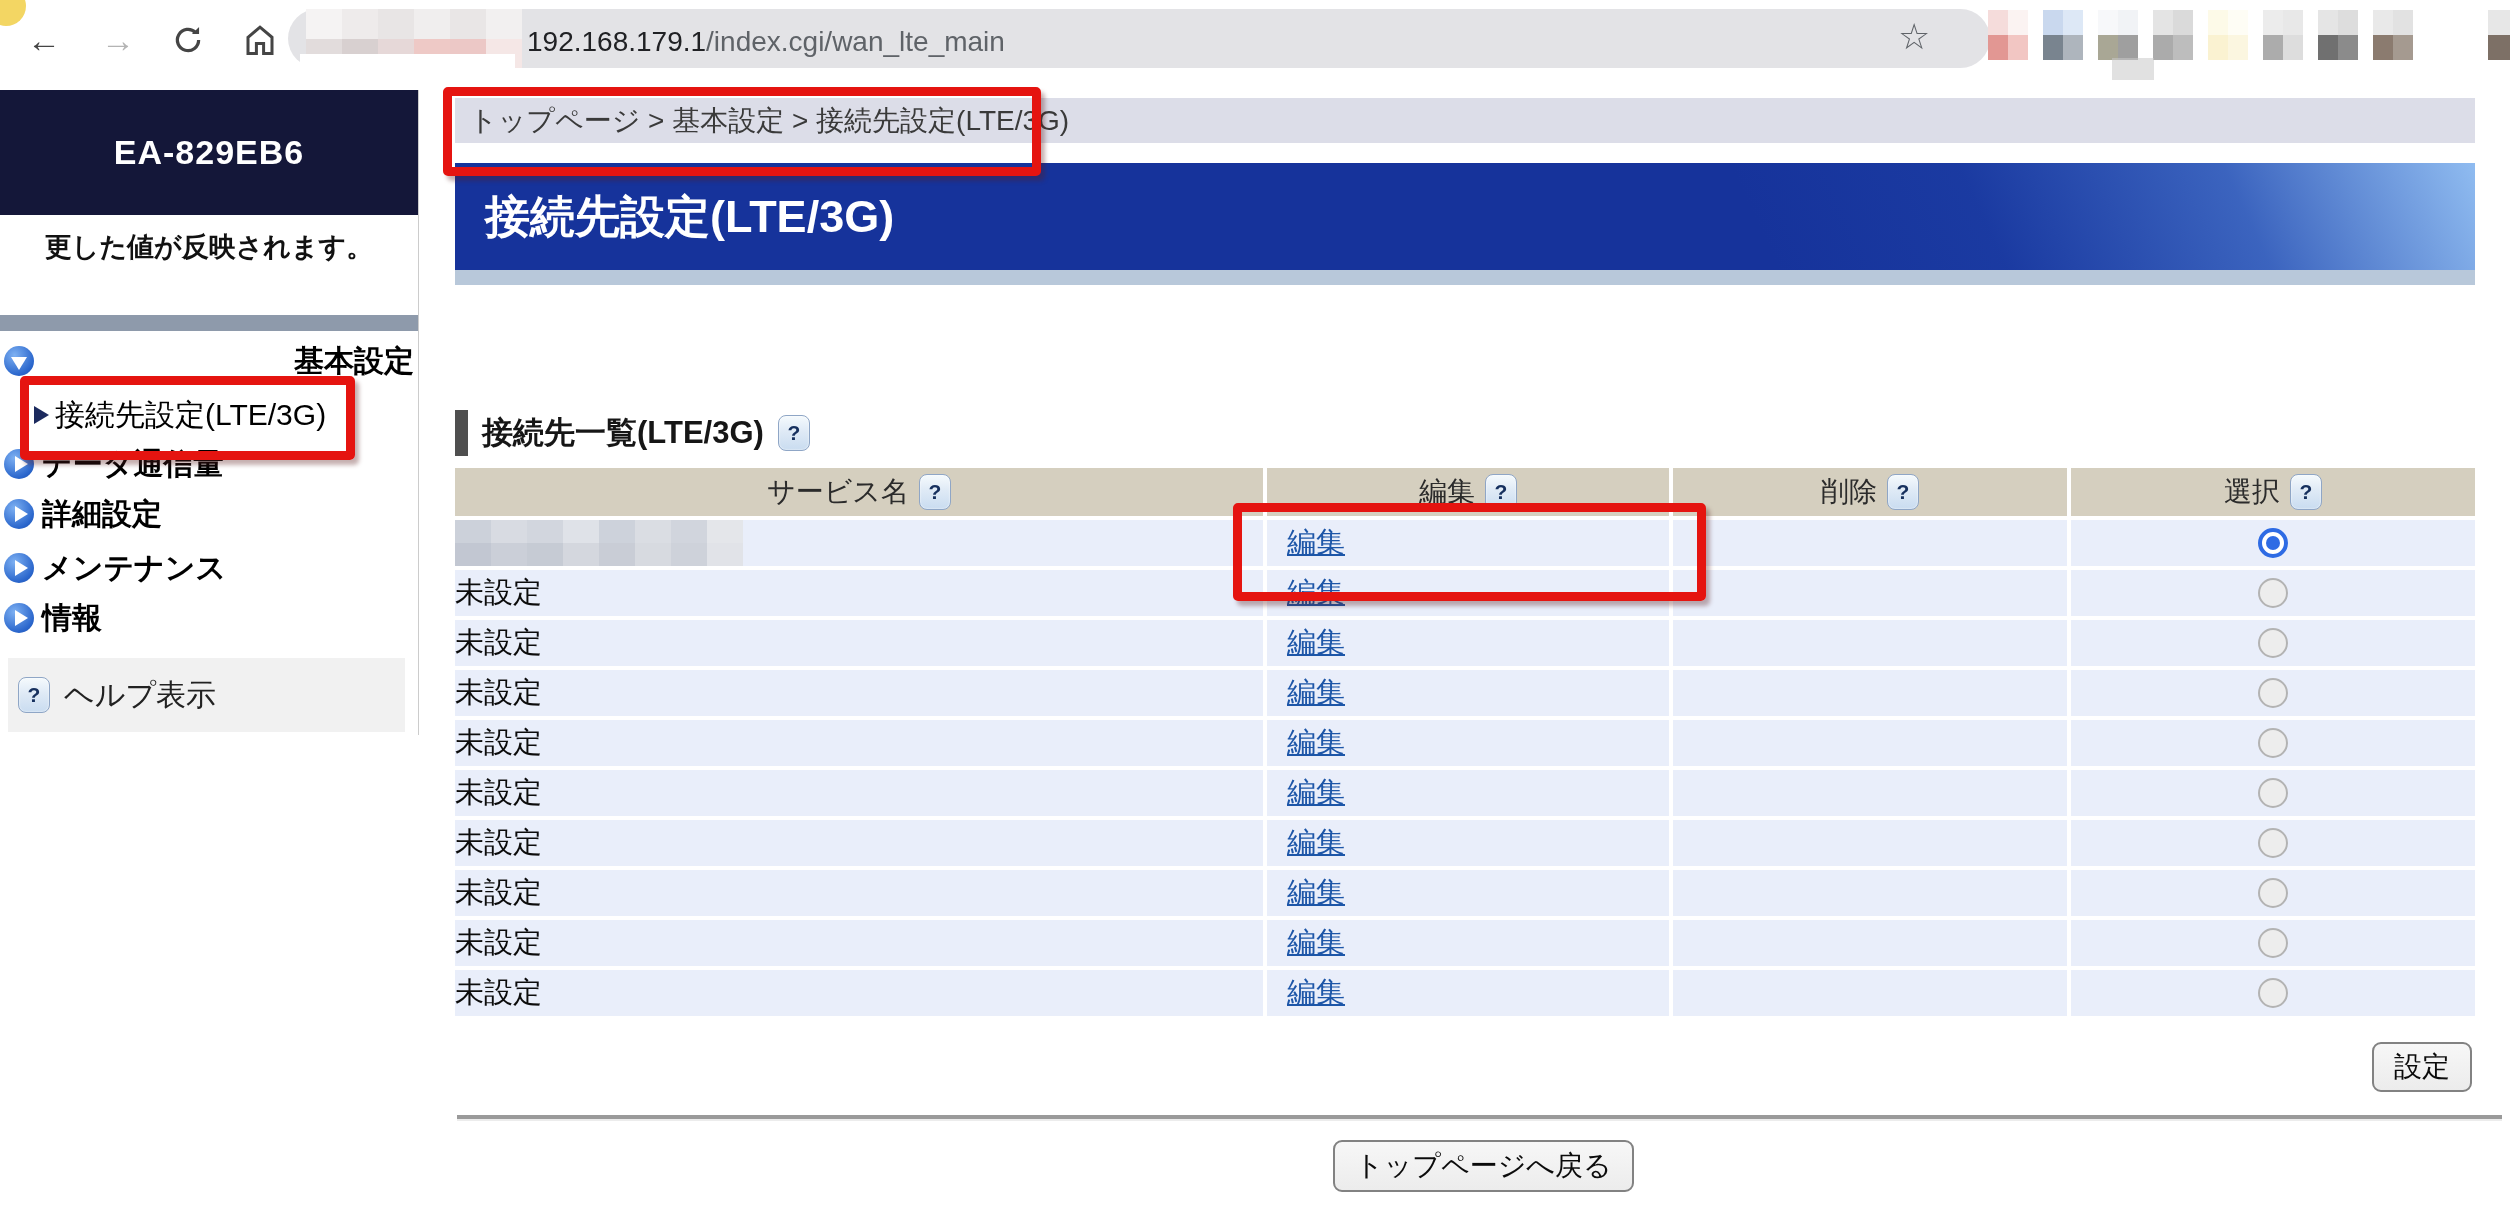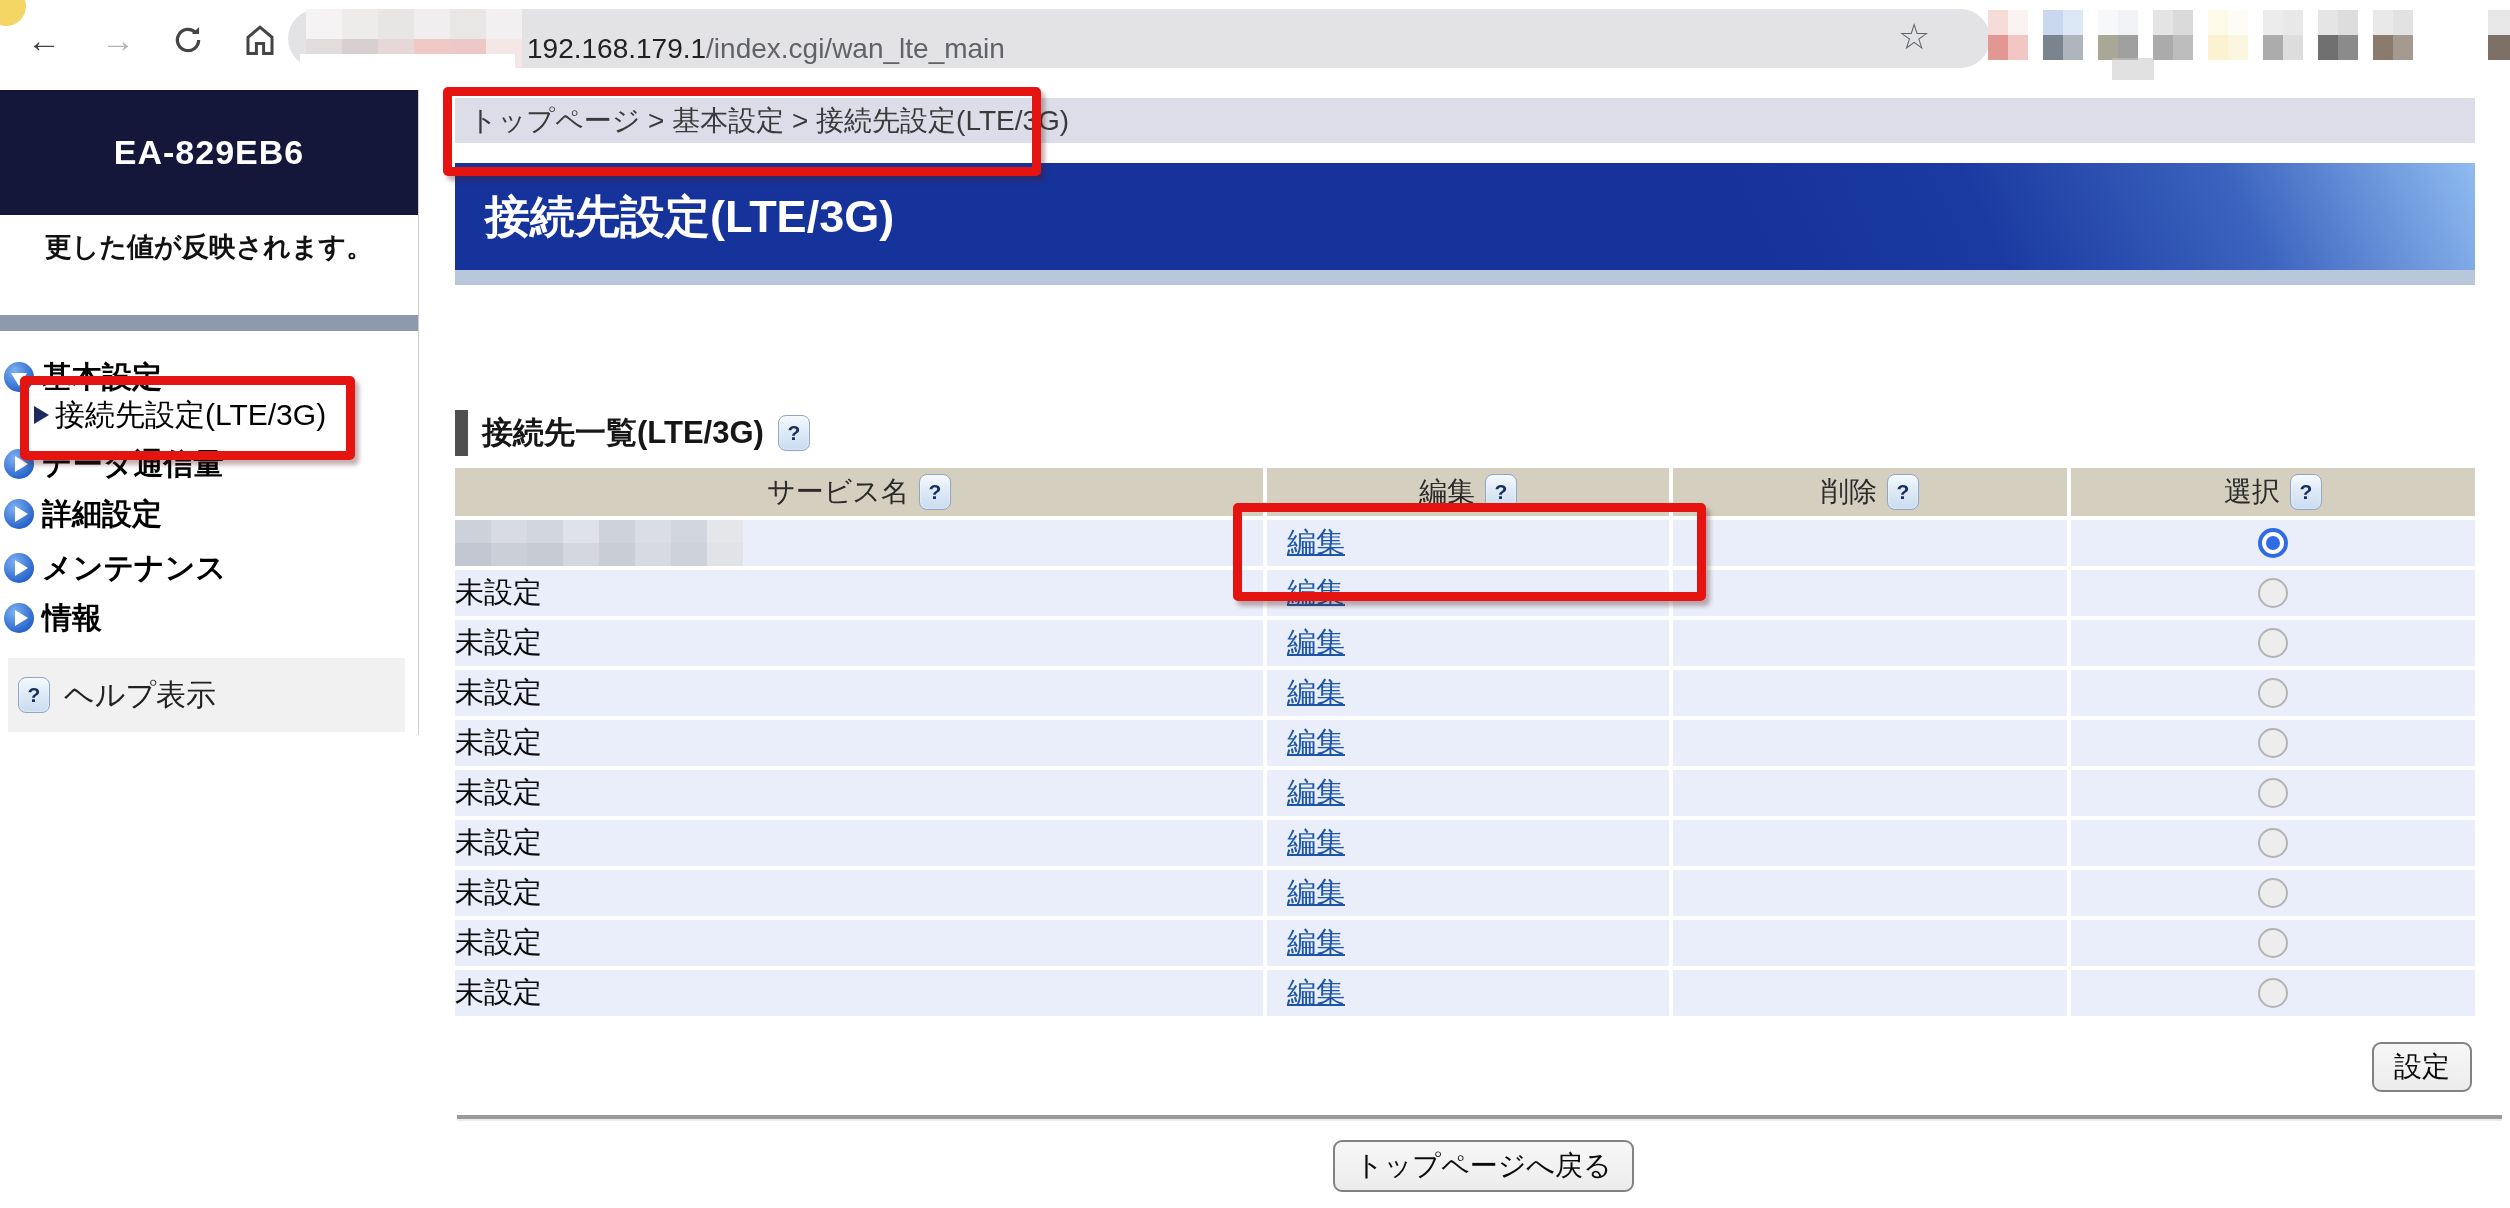--- a/index.html
+++ b/index.html
@@ -12,21 +12,21 @@
   .nav-ico{top:18px;width:44px;height:44px;display:flex;align-items:center;justify-content:center;
            font-size:34px;color:#454545;}
   .nav-ico svg{display:block;}
   #fwd{color:#b4b4b4;}
   #tab-corner{left:-14px;top:-14px;width:40px;height:40px;border-radius:50%;background:#f3d663;}
   #urlbar{left:288px;top:9px;width:1702px;height:59px;border-radius:30px;background:#e3e3e6;}
   #url-blur{left:306px;top:9px;width:216px;height:59px;display:grid;
             grid-template-columns:repeat(6,1fr);grid-template-rows:1fr 1fr;}
   #white-frag{left:300px;top:54px;width:215px;height:41px;background:#fff;
               border-bottom-left-radius:30px;}
-  #url-text{left:527px;top:16px;height:65px;display:flex;align-items:center;font-size:28px;}
+  #url-text{left:527px;top:9px;height:65px;display:flex;align-items:center;font-size:28px;}
   #url-host{color:#202124;}
   #url-path{color:#5f6368;}
   #star{left:1898px;top:16px;font-size:36px;color:#5f6368;}
   #ext-row{left:1988px;top:10px;height:70px;}
   .ext{position:absolute;top:0;width:40px;height:50px;display:grid;
        grid-template-columns:1fr 1fr;grid-template-rows:1fr 1fr;}
   .ext div{width:100%;height:100%;}
   #ext-sub{left:2112px;top:58px;width:42px;height:22px;background:#c9c9c9;opacity:.55;}
 
   
@@ -197,21 +197,21 @@
 
   <div class="abs" id="sidebar">
     <div class="abs" id="dev-box">
       <div>EA-829EB6</div>
     </div>
     <div class="abs" id="notice">
       <div>更した値が反映されます。</div>
     </div>
     <div class="abs" id="side-rule"></div>
 
-    <div class="abs nav-row" style="top:268px;">
+    <div class="abs nav-row" style="top:252px;justify-content:space-between;">
       <span class="bicon down"></span>
       <span>基本設定</span>
     </div>
     <div class="abs" id="subitem">
       <span class="tri"></span>
       <span>接続先設定(LTE/3G)</span>
     </div>
     <div class="abs nav-row" style="top:355px;text-align:right;">
       <span class="bicon right"></span>
       <span>データ通信量</span>

